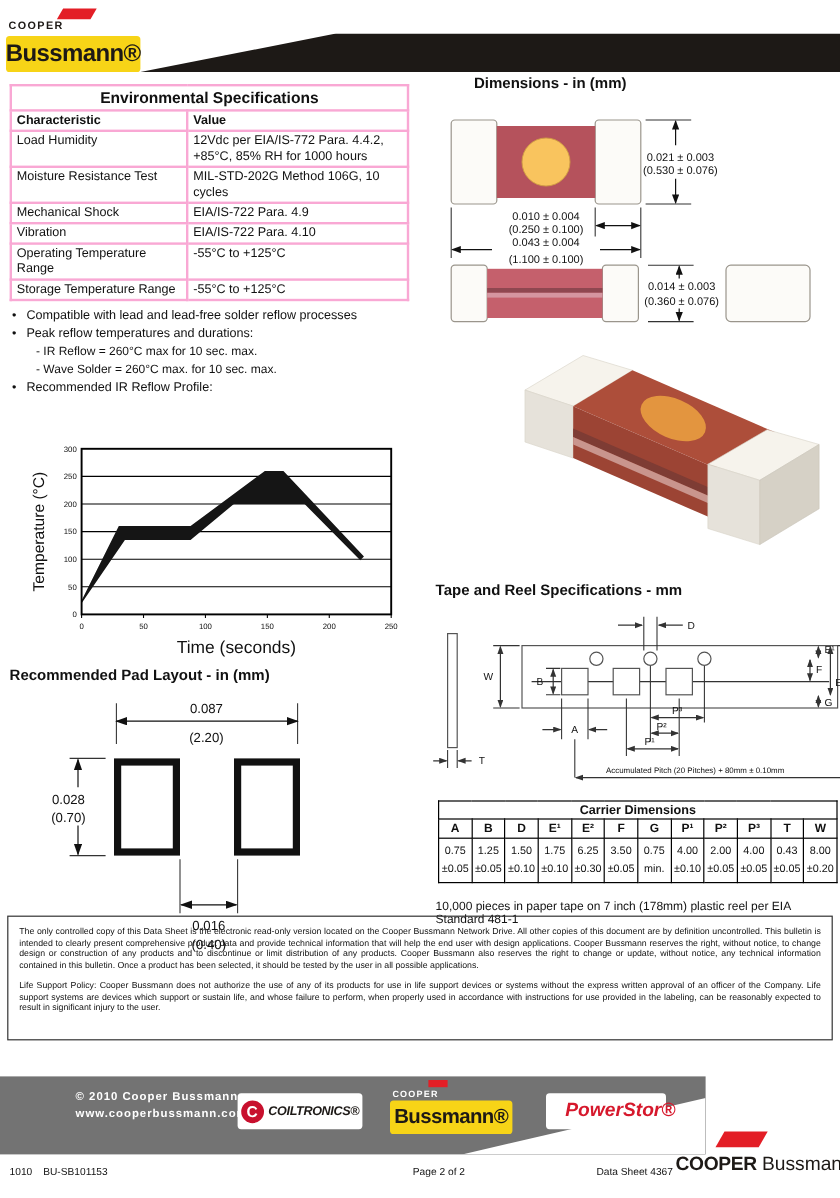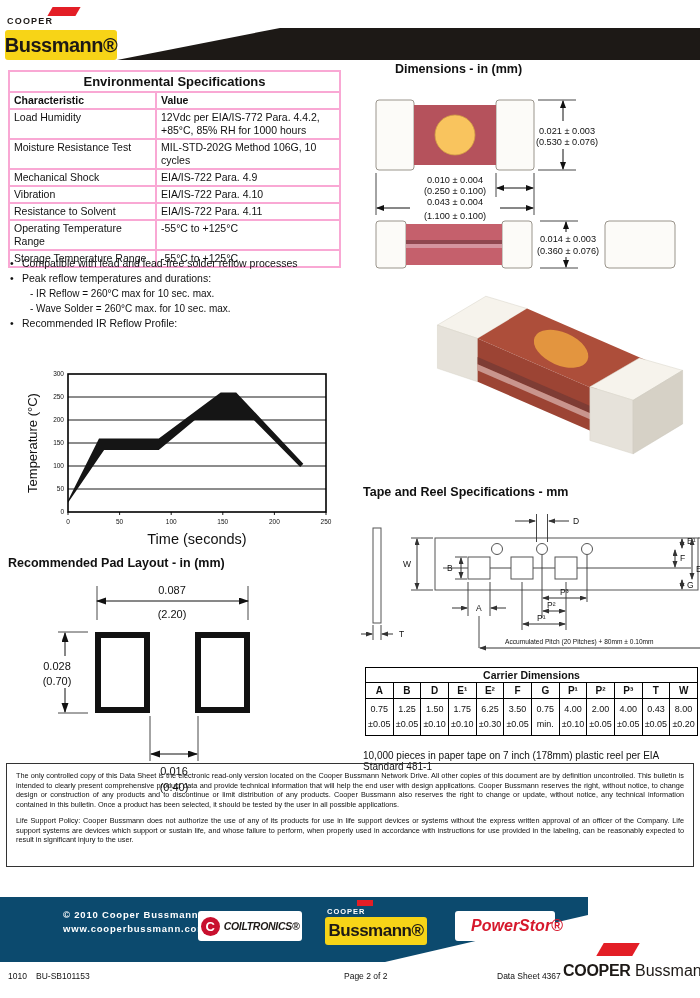--- a/index.html
+++ b/index.html
@@ -46,21 +46,21 @@
   #carrier-table .ttl { font-size:10.5px; font-weight:bold; padding:1px 0; }
   #carrier-table th { font-size:10px; font-weight:bold; padding:2px 0; }
   #carrier-table td.v { font-size:9px; white-space:pre-line; line-height:15px; padding:3px 0; }
   #reel-note { position:absolute; left:363px; top:750px; font-size:10px; }
 
   
   #legal { position:absolute; left:6px; top:763px; width:688px; height:104px; border:1px solid #333; padding:7px 9px; }
   #legal p { font-size:7.3px; line-height:9.7px; text-align:justify; margin-bottom:6px; }
 
   
-  #footer-bar { position:absolute; left:0; top:897px; width:588px; height:65px; background:#0c4a6e; }
+  #footer-bar { position:absolute; left:0; top:897px; width:588px; height:65px; background:#737373; }
   #bar-notch { position:absolute; right:0; bottom:0; width:203px; height:47px; background:#fff;
                clip-path:polygon(0 100%, 100% 0, 100% 100%); }
   #f-copy { position:absolute; left:63px; top:11px; color:#fff; font-size:9.5px; font-weight:bold; letter-spacing:0.8px; line-height:14px; }
   .logo-box { position:absolute; background:#fff; border-radius:3px; display:flex; align-items:center; justify-content:center; }
   #coil-box { left:198px; top:14px; width:104px; height:30px; }
   #coil-c { width:19px; height:19px; border-radius:50%; background:#c8102e; color:#fff; font-size:13px; font-weight:900;
             display:flex; align-items:center; justify-content:center; margin-right:4px; }
   #coil-box .coil-txt { font-size:10.5px; font-weight:900; font-style:italic; color:#1d1916; letter-spacing:-0.3px; }
   #fb-cooper-logo { position:absolute; left:325px; top:1px; width:110px; height:48px; }
   #fb-slash { left:32px; top:2px; width:16px; height:6px; }
@@ -108,24 +108,20 @@
           <td class="chr">Moisture Resistance Test</td>
           <td class="val">MIL-STD-202G Method 106G, 10 cycles</td>
         </tr>
         <tr>
           <td class="chr">Mechanical Shock</td>
           <td class="val">EIA/IS-722 Para. 4.9</td>
         </tr>
         <tr>
           <td class="chr">Vibration</td>
           <td class="val">EIA/IS-722 Para. 4.10</td>
-        </tr>
-        <tr>
-          <td class="chr">Resistance to Solvent</td>
-          <td class="val">EIA/IS-722 Para. 4.11</td>
         </tr>
         <tr>
           <td class="chr">Operating Temperature Range</td>
           <td class="val">-55°C to +125°C</td>
         </tr>
         <tr>
           <td class="chr">Storage Temperature Range</td>
           <td class="val">-55°C to +125°C</td>
         </tr>
       </tbody>

